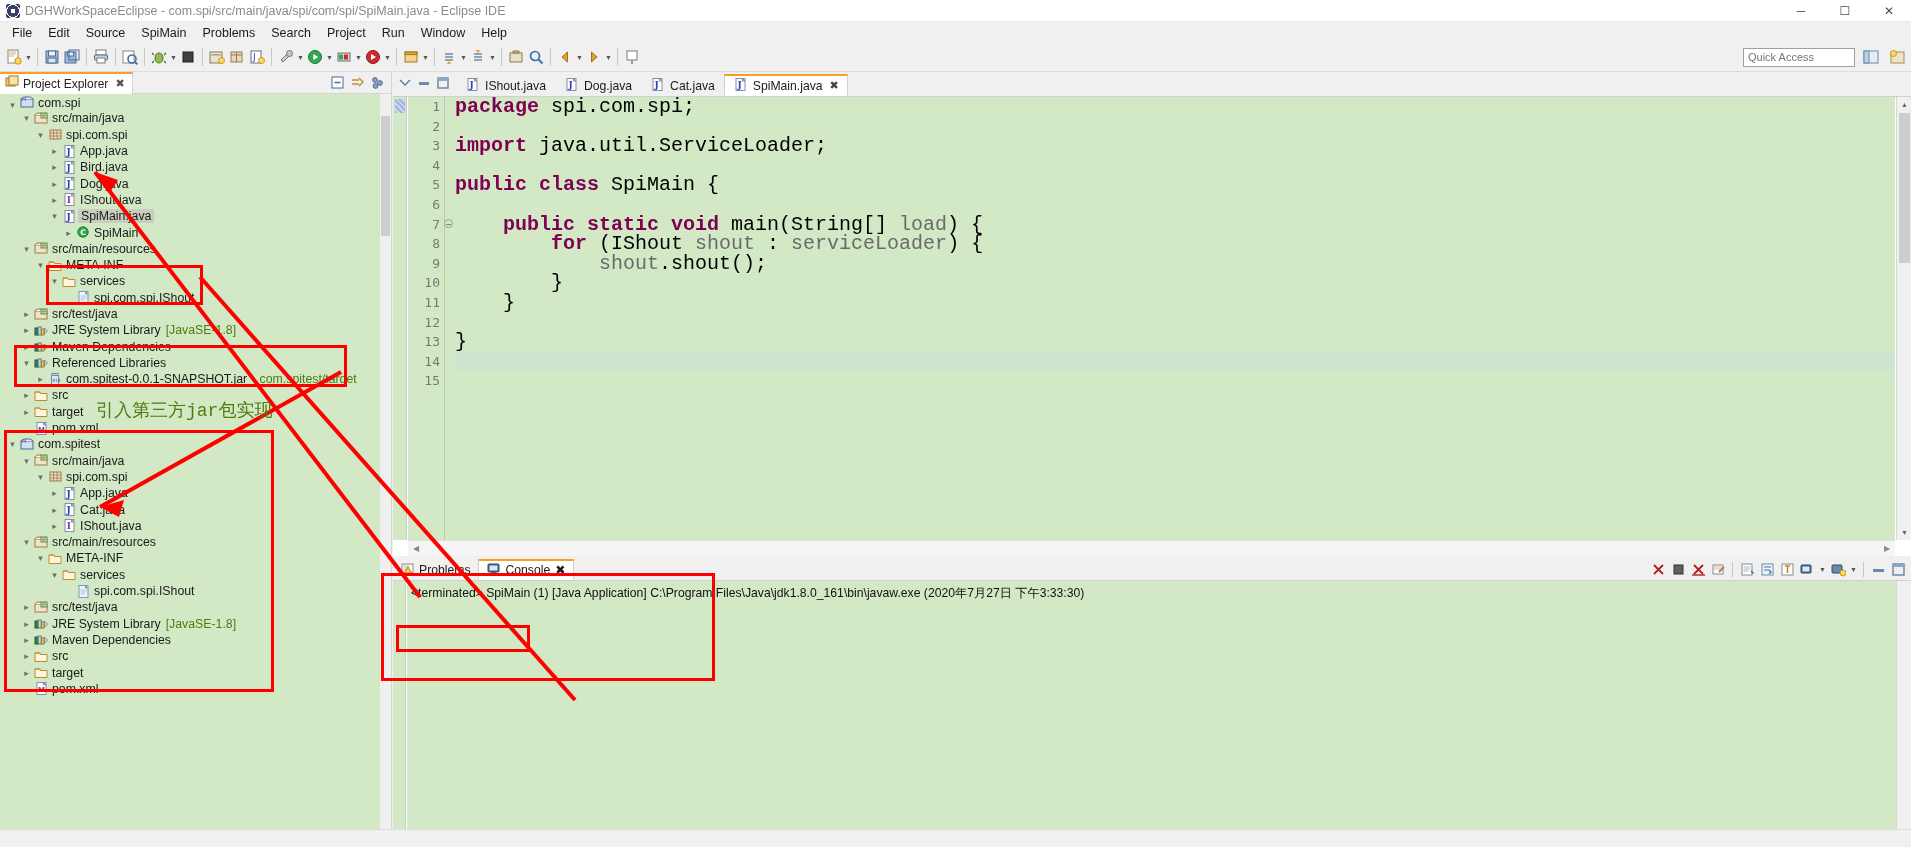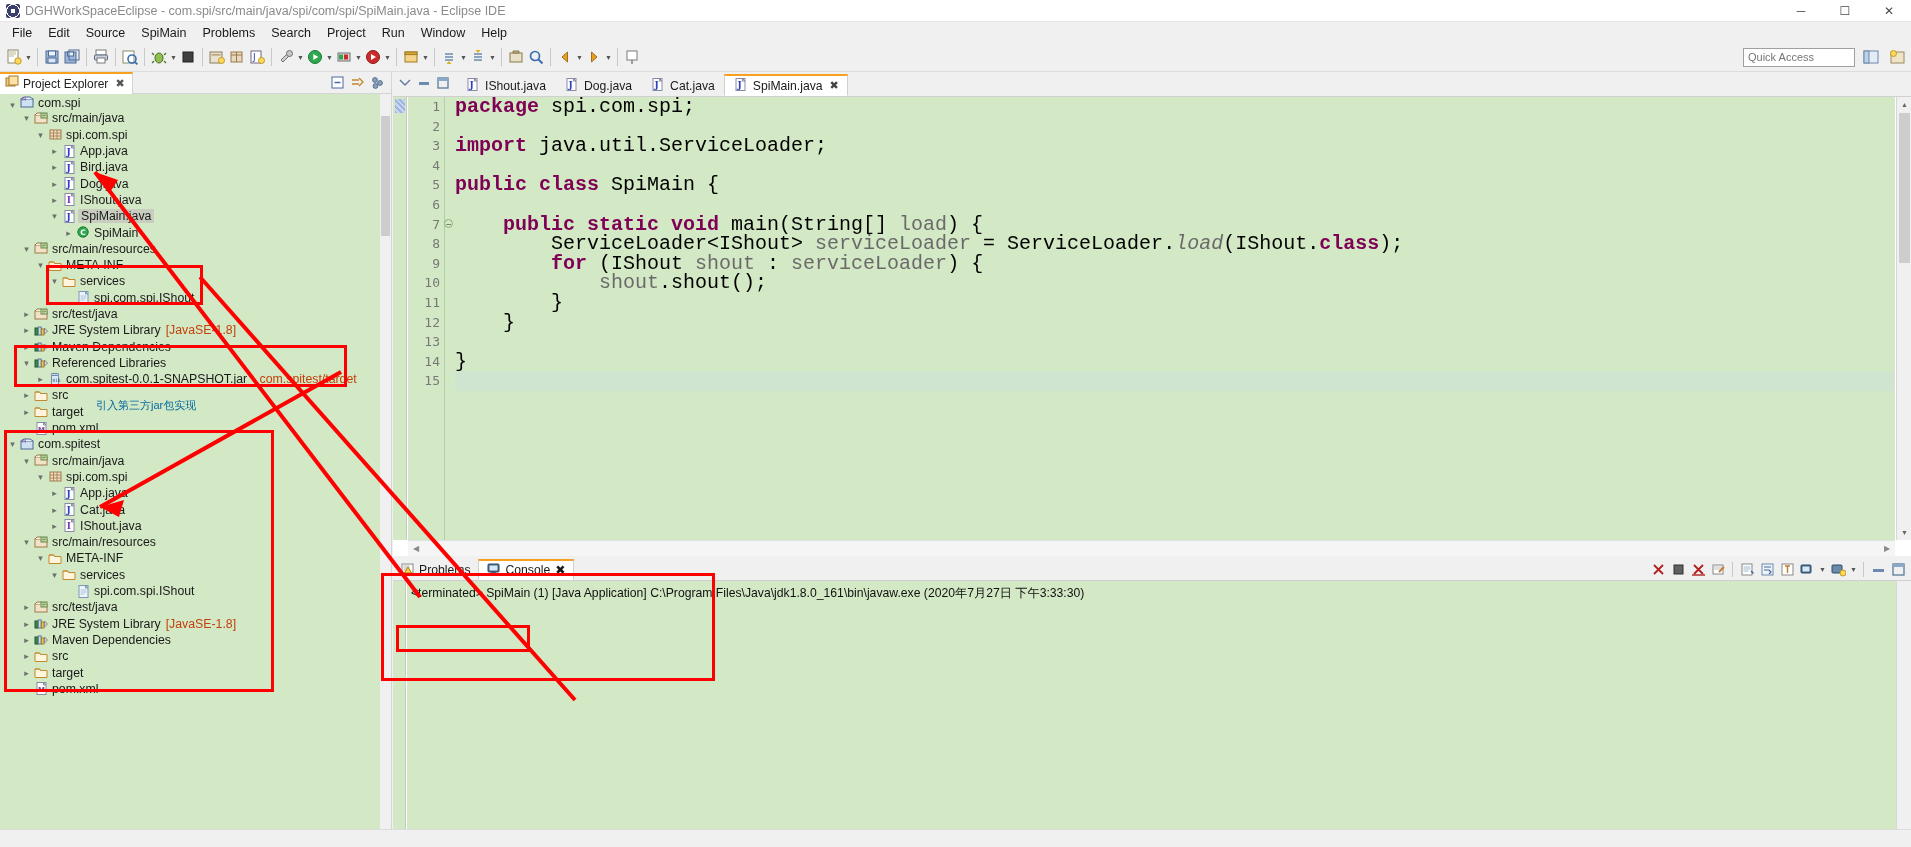--- a/index.html
+++ b/index.html
@@ -74,21 +74,21 @@
   .tree { position: absolute; left: 0; top: 22px; right: 0; bottom: 0; background: #d3e8c4;
           overflow: hidden; }
   .treeinner { position: absolute; left: 0; top: 0; right: 11px; bottom: 0; }
   .row { height: 16.3px; display: flex; align-items: center; font-size: 12.3px; color: #1a1a1a;
          white-space: nowrap; }
   .row .arrow { width: 13px; text-align: center; color: #6e6e6e; font-size: 8px; flex: 0 0 13px; }
   .row .arrow.open::before { content: "\25BE"; font-size: 9px; }
   .row .arrow.closed::before { content: "\25B8"; font-size: 9px; }
   .row .ic { width: 17px; flex: 0 0 17px; display: flex; align-items: center; justify-content: center; }
   .row .lbl { padding-left: 2px; }
-  .row .sub { color: #c2410c; padding-left: 5px; }
+  .row .sub { color: #4d7c0f; padding-left: 5px; }
   .row.sel .lbl { background: #c8cdbf; padding: 0 3px; }
 
   
   .ic svg { display: block; }
 
   .pe-scroll { position: absolute; right: 0; top: 22px; width: 11px; bottom: 0; background: #f0f0f0; }
   .pe-scroll .thumb { position: absolute; left: 1px; top: 22px; width: 9px; height: 120px; background: #cdcdcd; }
 
   
   .editor-area { position: absolute; left: 393px; top: 0; right: 0; height: 484px; background: #f0f0f0; }
@@ -159,22 +159,22 @@
   .con-ov { position:absolute; right:0; top:0; width:15px; bottom:0; background:#f0f0f0;
             border-left:1px solid #d7d7d7;}
 
   
   .statusbar { position: absolute; left: 0; right: 0; bottom: 0; height: 18px; background: #f0f0f0;
                border-top: 1px solid #dcdcdc; }
 
   
   .anno { position: absolute; left: 0; top: 0; width: 1911px; height: 847px; pointer-events: none; }
   .abox { position: absolute; border: 3px solid #ff0000; }
-  .anno-text { position: absolute; color: #0369a1; font-size: 11px;
-               font-family: Liberation Sans, sans-serif; white-space: nowrap; }
+  .anno-text { position: absolute; color: #4d7c0f; font-size: 18px;
+               font-family: Liberation Mono, monospace; white-space: nowrap; }
 </style>
 </head>
 <body>
 
 <div id="app">
 
   <div class="titlebar">
     <div class="tlogo"></div>
     <div class="ttext">DGHWorkSpaceEclipse - com.spi/src/main/java/spi/com/spi/SpiMain.java - Eclipse IDE</div>
     <div class="winbtns">
@@ -911,21 +911,20 @@
               <div class="gl">15</div>
             </div>
           <div class="codelines" id="codelines">
               <div class="cl"><span class="kw">package</span> spi.com.spi;</div>
               <div class="cl">&nbsp;</div>
               <div class="cl"><span class="kw">import</span> java.util.ServiceLoader;</div>
               <div class="cl">&nbsp;</div>
               <div class="cl"><span class="kw">public class</span> SpiMain {</div>
               <div class="cl">&nbsp;</div>
               <div class="cl">    <span class="kw">public static void</span> main(String[] <span class="var">load</span>) {</div>
-              <div class="cl">        ServiceLoader&lt;IShout&gt; <span class="var">serviceLoader</span> = ServiceLoader.<span class="varit">load</span>(IShout.<span class="kw">class</span>);</div>
               <div class="cl">        <span class="kw">for</span> (IShout <span class="var">shout</span> : <span class="var">serviceLoader</span>) {</div>
               <div class="cl">            <span class="var">shout</span>.shout();</div>
               <div class="cl">        }</div>
               <div class="cl">    }</div>
               <div class="cl">&nbsp;</div>
               <div class="cl">}</div>
               <div class="cl cur-line">&nbsp;</div>
             </div>
         </div>
         <div class="ed-overview">

